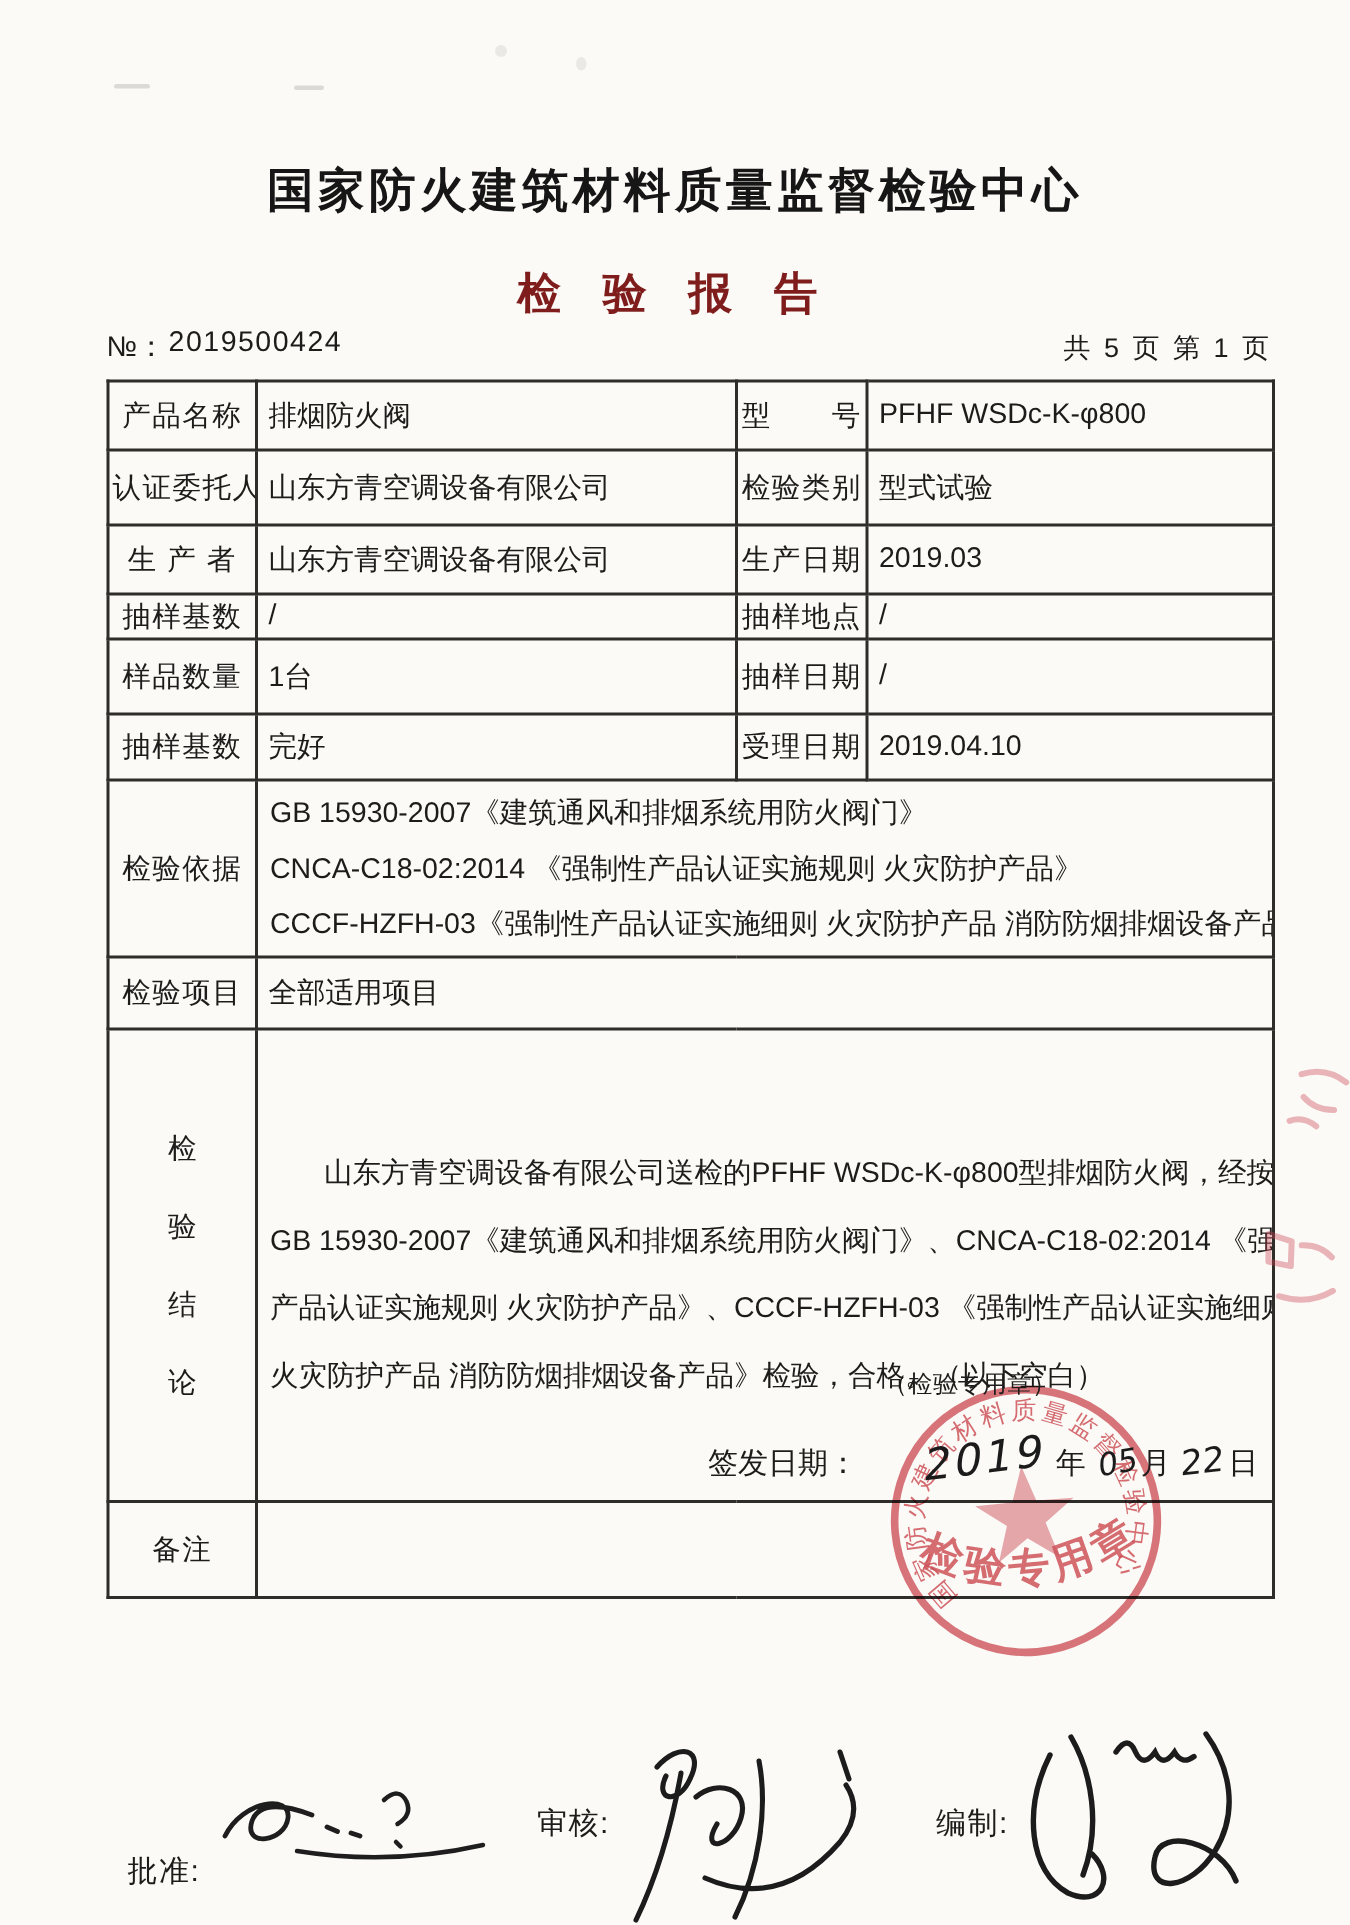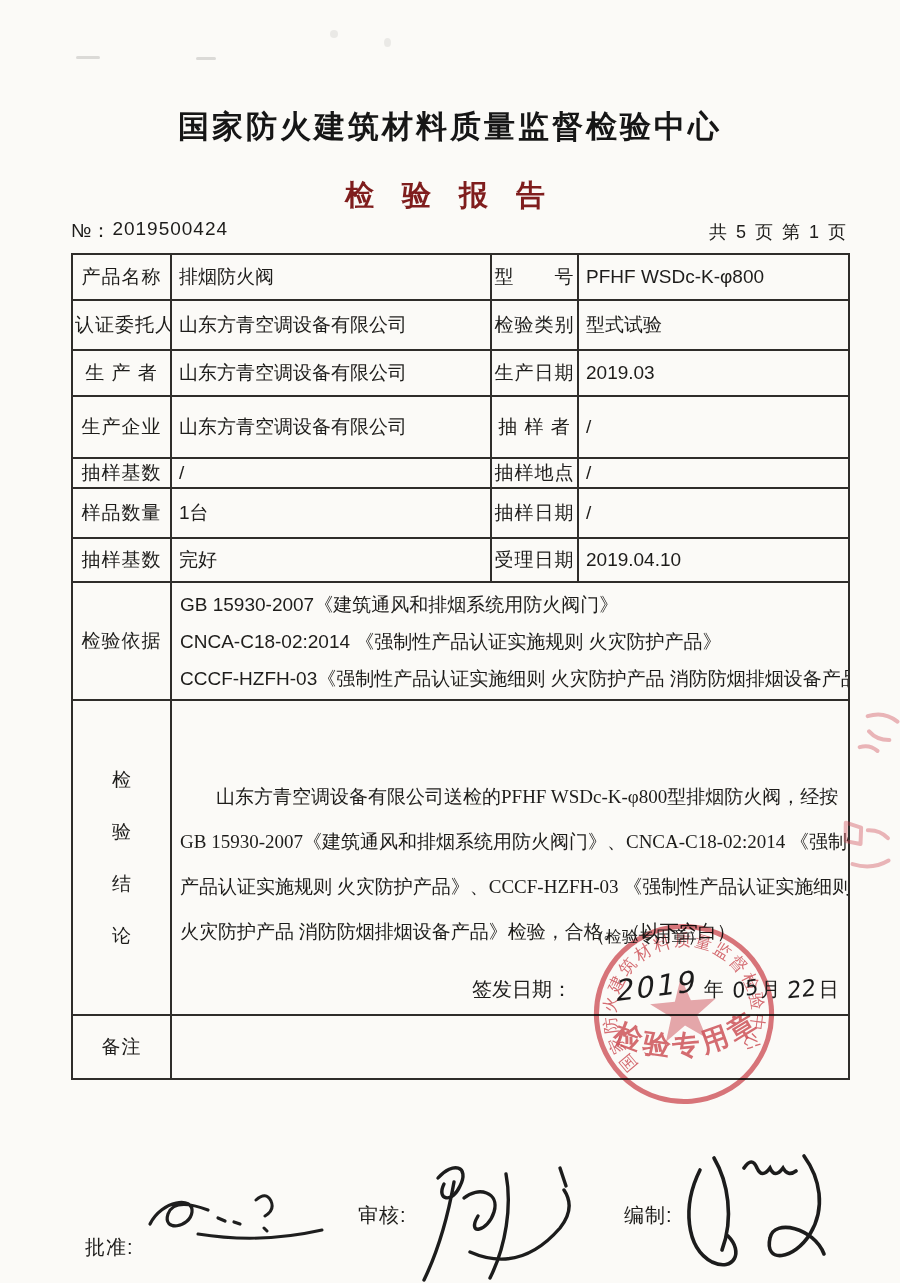--- a/index.html
+++ b/index.html
@@ -40,21 +40,21 @@
     border:2px solid #2f2d2a;
     font-size:19px;color:#1d1c1a;
     vertical-align:middle;
     overflow:hidden;
   }
   td.lbl{text-align:center;white-space:pre;letter-spacing:1px;padding:0 2px;}
   td.val{padding-left:7px;white-space:pre;}
   .basis-lines{padding-left:7px;line-height:37px;white-space:nowrap;}
   td.concl{position:relative;padding:0;}
   .concl-par{padding:12px 4px 0 4px;}
-  .concl-line{height:45px;line-height:45px;white-space:nowrap;padding-left:4px;font-family:Liberation Serif, serif;}
+  .concl-line{height:45px;line-height:45px;white-space:nowrap;padding-left:4px;}
   .concl-line.first{padding-left:40px;}
   .lbl-vert{text-align:center;}
   .lbl-vert .vchars{
     display:flex;flex-direction:column;align-items:center;
     gap:26px;padding-top:0;
   }
   .stamp-note{
     position:absolute;left:417px;top:226px;font-size:16px;letter-spacing:0.5px;
     z-index:6;
   }
@@ -124,26 +124,20 @@
       <td class="val">山东方青空调设备有限公司</td>
       <td class="lbl">检验类别</td>
       <td class="val">型式试验</td>
     </tr>
     <tr style="height:46px">
       <td class="lbl">生 产 者</td>
       <td class="val">山东方青空调设备有限公司</td>
       <td class="lbl">生产日期</td>
       <td class="val">2019.03</td>
     </tr>
-    <tr style="height:62px">
-      <td class="lbl">生产企业</td>
-      <td class="val">山东方青空调设备有限公司</td>
-      <td class="lbl">抽 样 者</td>
-      <td class="val">/</td>
-    </tr>
     <tr style="height:30px">
       <td class="lbl">抽样基数</td>
       <td class="val">/</td>
       <td class="lbl">抽样地点</td>
       <td class="val">/</td>
     </tr>
     <tr style="height:50px">
       <td class="lbl">样品数量</td>
       <td class="val">1台</td>
       <td class="lbl">抽样日期</td>
@@ -157,20 +151,24 @@
     </tr>
     <tr style="height:118px">
       <td class="lbl">检验依据</td>
       <td colspan="3">
         <div class="basis-lines">
           <div>GB 15930-2007《建筑通风和排烟系统用防火阀门》</div>
           <div>CNCA-C18-02:2014 《强制性产品认证实施规则 火灾防护产品》</div>
           <div>CCCF-HZFH-03《强制性产品认证实施细则 火灾防护产品 消防防烟排烟设备产品》</div>
         </div>
       </td>
+    </tr>
+    <tr style="height:48px">
+      <td class="lbl">检验项目</td>
+      <td colspan="3" class="val">全部适用项目</td>
     </tr>
     <tr style="height:315px">
       <td class="lbl-vert">
         <div class="vchars">
           <span>检</span>
           <span>验</span>
           <span>结</span>
           <span>论</span>
         </div>
       </td>

